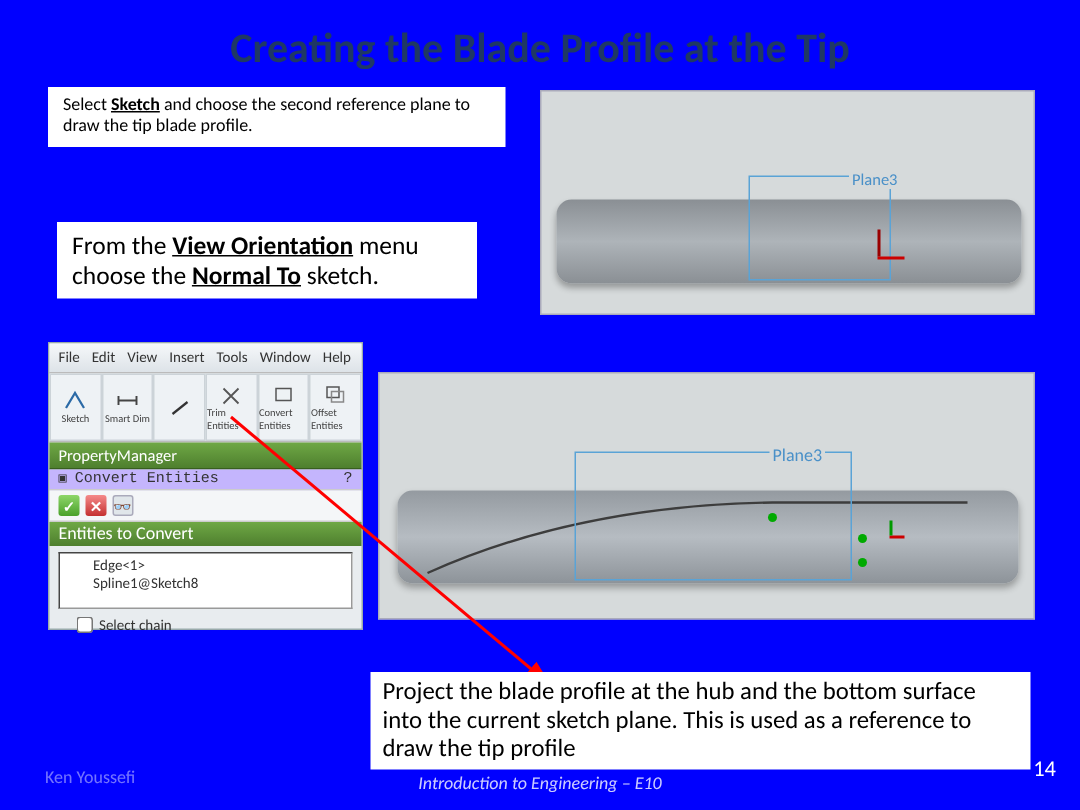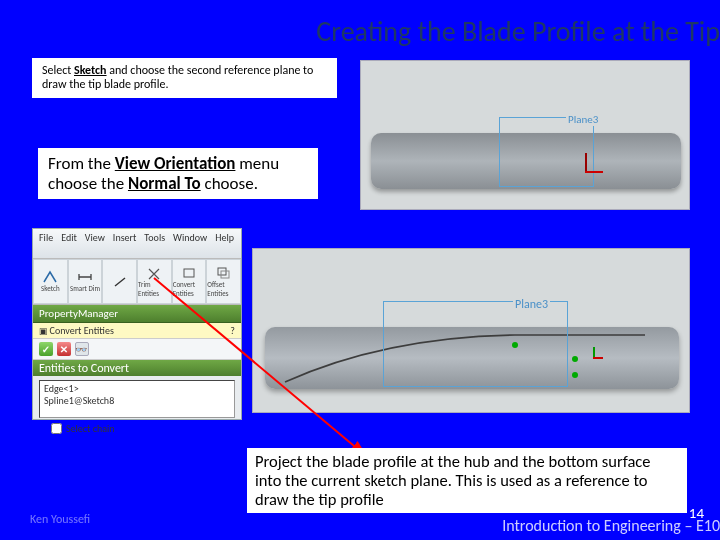--- a/index.html
+++ b/index.html
@@ -5,25 +5,25 @@
   * { box-sizing: border-box; margin: 0; padding: 0; }
   body {
     width: 720px;
     height: 540px;
     background: #0000ff;
     font-family: Calibri, Arial, sans-serif;
     position: relative;
     overflow: hidden;
   }
   .title {
-    text-align: right;
+    text-align: center;
     font-size: 28px;
     color: #1f3864;
     padding-top: 14px;
-    font-weight: 400;
+    font-weight: 700;
   }
   .white-box {
     background: #fff;
     position: absolute;
     padding: 6px 10px;
     color: #000;
   }
   .para1 { left: 32px; top: 58px; width: 305px; font-size: 12px; line-height: 1.15; }
   .para2 { left: 38px; top: 148px; width: 280px; font-size: 17px; line-height: 1.15; }
   .para3 { left: 247px; top: 448px; width: 440px; font-size: 16.5px; line-height: 1.15; padding: 4px 8px; }
@@ -43,55 +43,55 @@
   .cad2 { position:absolute; left:252px; top:248px; width:438px; height:165px; background:#d6dadb; border:1px solid #aab; }
   .cad2 .part { position:absolute; left:12px; top:78px; width:414px; height:62px; background:linear-gradient(#949aa0,#b6bcc2,#8d9399); border-radius:10px; box-shadow:0 3px 5px rgba(0,0,0,.3); }
   .cad2 .plane { position:absolute; left:130px; top:52px; width:185px; height:86px; border:1px solid #5aa3d6; }
   .cad2 .label { position:absolute; left:260px; top:48px; font-size:12px; color:#4a90c8; background:#d6dadb; padding:0 2px; }
   .cad2 .origin { position:absolute; left:340px; top:108px; }
   .cad2 .origin .px { position:absolute; width:10px; height:2px; background:#c00; }
   .cad2 .origin .py { position:absolute; width:2px; height:10px; background:#090; top:-10px; }
 
   
   .tb { position:absolute; left:32px; top:228px; width:210px; height:192px; background:#e8ecef; border:1px solid #9aa; font-size:10px; }
-  .tb .menubar { background:linear-gradient(#f6f8fa,#dde3e8); height:30px; display:flex; gap:8px; padding:2px 6px; border-bottom:1px solid #bbb; font-size:10px; color:#333; }
+  .tb .menubar { background:linear-gradient(#f6f8fa,#dde3e8); height:20px; display:flex; gap:8px; padding:2px 6px; border-bottom:1px solid #bbb; font-size:10px; color:#333; }
   .tb .icons { height:46px; display:grid; grid-template-columns:repeat(6,1fr); gap:0; background:#eef2f5; border-bottom:1px solid #bbb; }
   .tb .icons div { border:1px solid #ccd3d8; display:flex; flex-direction:column; align-items:center; justify-content:center; font-size:7px; color:#444; }
   .tb .icons svg { width:16px; height:14px; }
   .tb .pmgr { background:linear-gradient(#6fa845,#4e7f2e); color:#fff; padding:2px 6px; font-size:11px; border-bottom:1px solid #385f1f; }
-  .tb .conv-ttl { background:#fef9c3; padding:1px 6px; border-bottom:1px solid #ccc; color:#333; }
+  .tb .conv-ttl { background:#c4b5fd; padding:1px 6px; border-bottom:1px solid #ccc; color:#333;font-family:Liberation Mono, monospace; }
   .tb .actions { display:flex; gap:4px; padding:3px 6px; background:#f4f6f8; border-bottom:1px solid #ccc; }
   .tb .actions span { width:14px; height:14px; display:flex; align-items:center; justify-content:center; border-radius:2px; font-size:10px; font-weight:700; }
   .tb .ok { background:linear-gradient(#8ed66a,#4aa12a); color:#fff; }
   .tb .cancel { background:linear-gradient(#f58a8a,#c43030); color:#fff; }
   .tb .preview { background:#e0e6ea; border:1px solid #aab; }
   .tb .sect-hdr { background:linear-gradient(#6fa845,#4e7f2e); color:#fff; padding:1px 6px; font-size:12px; }
-  .tb .listbox { margin:4px 6px; height:38px; background:#fff; border:1px inset #999; font-size:10px; color:#333; padding:2px 4px; line-height:1.15; overflow:hidden; }
+  .tb .listbox { margin:4px 6px; height:38px; background:#fff; border:1px inset #999; font-size:10px; color:#333; padding:2px 22px; line-height:1.15; overflow:hidden; }
   .tb .chk { margin:2px 6px; font-size:10px; color:#333; display:flex; gap:4px; align-items:center;padding-left:12px; }
   .tb .chk input { width:11px; height:11px; }
 
   
   .arrow { position:absolute; left:146px; top:278px; width:230px; height:185px; pointer-events:none; }
   .arrow svg { position:absolute; inset:0; overflow:visible; }
 
   .foot-left  { position:absolute; left:30px;  top:512px; font-size:12px; color:rgba(255,255,255,.45); }
-  .foot-mid   { position:absolute; left:0; right:0; top:516px; text-align:right; font-size:16px; color:rgba(255,255,255,.8); }
+  .foot-mid   { position:absolute; left:0; right:0; top:516px; text-align:center; font-size:12px; color:rgba(255,255,255,.8);font-style:italic; }
   .page-num   { position:absolute; right:16px; top:504px; font-size:15px; color:#fff; }
 </style>
 </head>
 <body>
 
 <h1 class="title">Creating the Blade Profile at the Tip</h1>
 
 <div class="white-box para1">
   <span>Select </span><span class="b u">Sketch</span><span> and choose the second reference plane to draw the tip blade profile.</span>
 </div>
 
 <div class="white-box para2">
-  <span>From the </span><span class="b u">View Orientation</span><span> menu choose the </span><span class="b u">Normal To</span><span> choose.</span>
+  <span>From the </span><span class="b u">View Orientation</span><span> menu choose the </span><span class="b u">Normal To</span><span> sketch.</span>
 </div>
 
 <div class="cad1">
   <div class="part"></div>
   <div class="plane"></div>
   <span class="label">Plane3</span>
   <div class="origin">
       <div class="ax"></div>
       <div class="ay"></div>
     </div>

